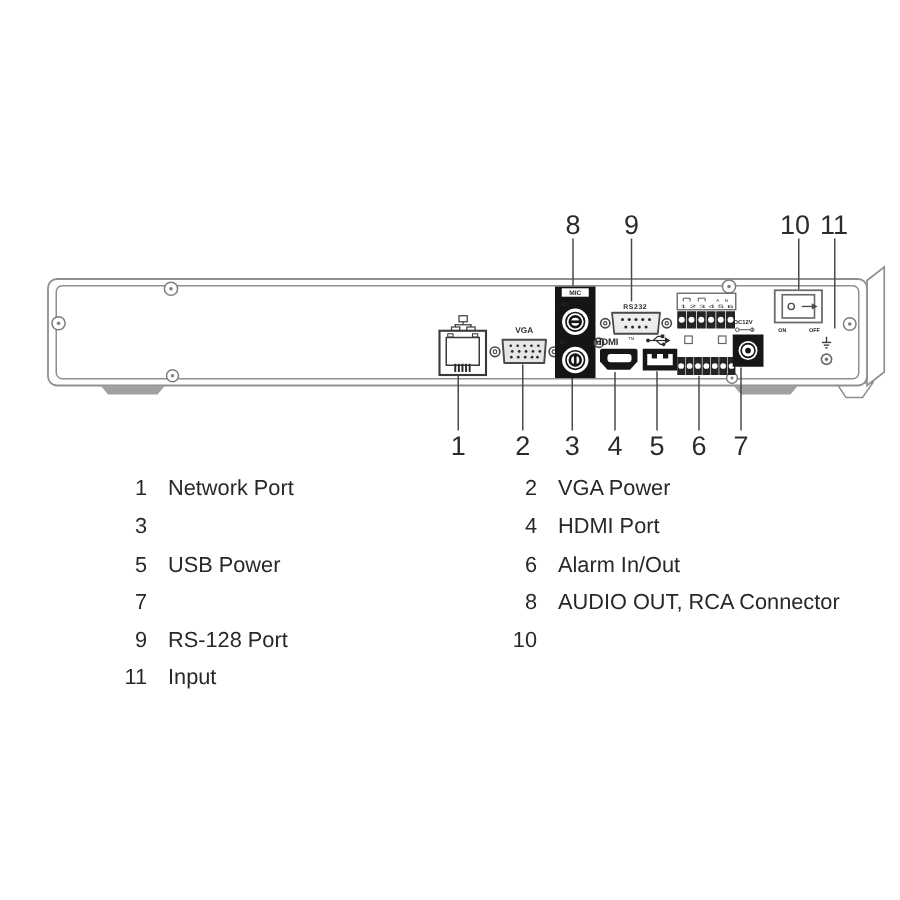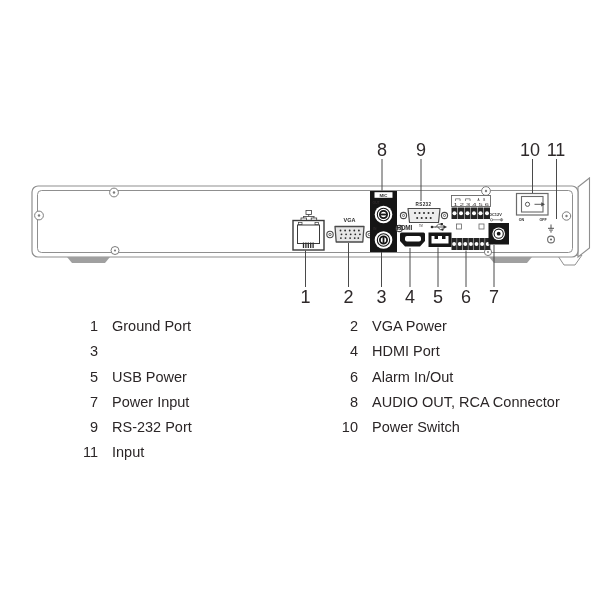--- a/index.html
+++ b/index.html
@@ -266,36 +266,35 @@
     <text class="callout-num" x="466" y="303" text-anchor="middle">6</text>
     <line x1="494" y1="245" x2="494" y2="287" stroke="#4a4a4a" stroke-width="1"></line>
     <text class="callout-num" x="494" y="303" text-anchor="middle">7</text>
   </g>
 </svg>
 
   <div class="legend">
     <div class="lcol left">
       <div class="legend-item">
         <span class="lnum">1</span>
-        <span class="llabel">Ground Port</span>
+        <span class="llabel">Network Port</span>
       </div>
       <div class="legend-item">
         <span class="lnum">3</span>
       </div>
       <div class="legend-item">
         <span class="lnum">5</span>
         <span class="llabel">USB Power</span>
       </div>
       <div class="legend-item">
         <span class="lnum">7</span>
-        <span class="llabel">Power Input</span>
       </div>
       <div class="legend-item">
         <span class="lnum">9</span>
-        <span class="llabel">RS-232 Port</span>
+        <span class="llabel">RS-128 Port</span>
       </div>
       <div class="legend-item">
         <span class="lnum">11</span>
         <span class="llabel">Input</span>
       </div>
     </div>
     <div class="lcol right">
       <div class="legend-item">
         <span class="lnum">2</span>
         <span class="llabel">VGA Power</span>
@@ -307,18 +306,17 @@
       <div class="legend-item">
         <span class="lnum">6</span>
         <span class="llabel">Alarm In/Out</span>
       </div>
       <div class="legend-item">
         <span class="lnum">8</span>
         <span class="llabel">AUDIO OUT, RCA Connector</span>
       </div>
       <div class="legend-item">
         <span class="lnum">10</span>
-        <span class="llabel">Power Switch</span>
       </div>
     </div>
   </div>
 
 </div>
 
 </body></html>

